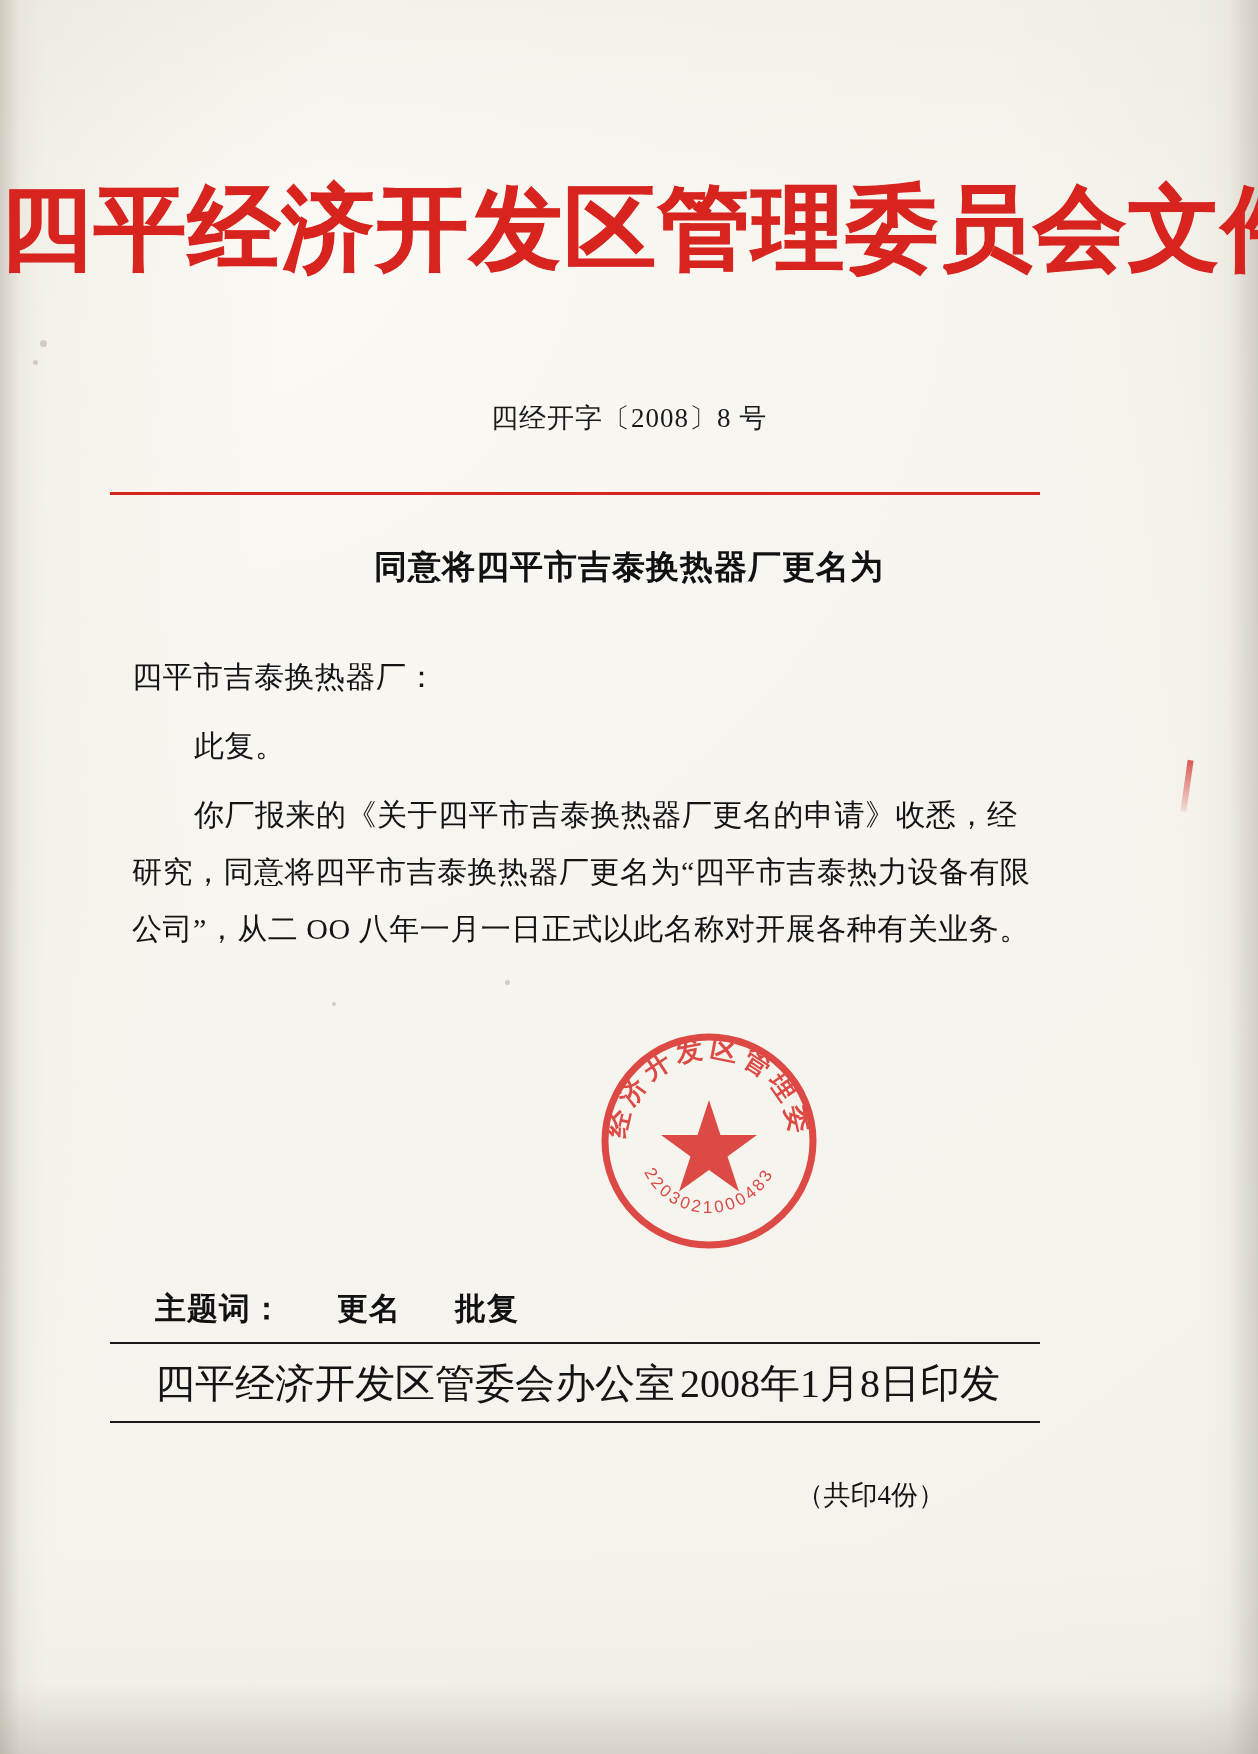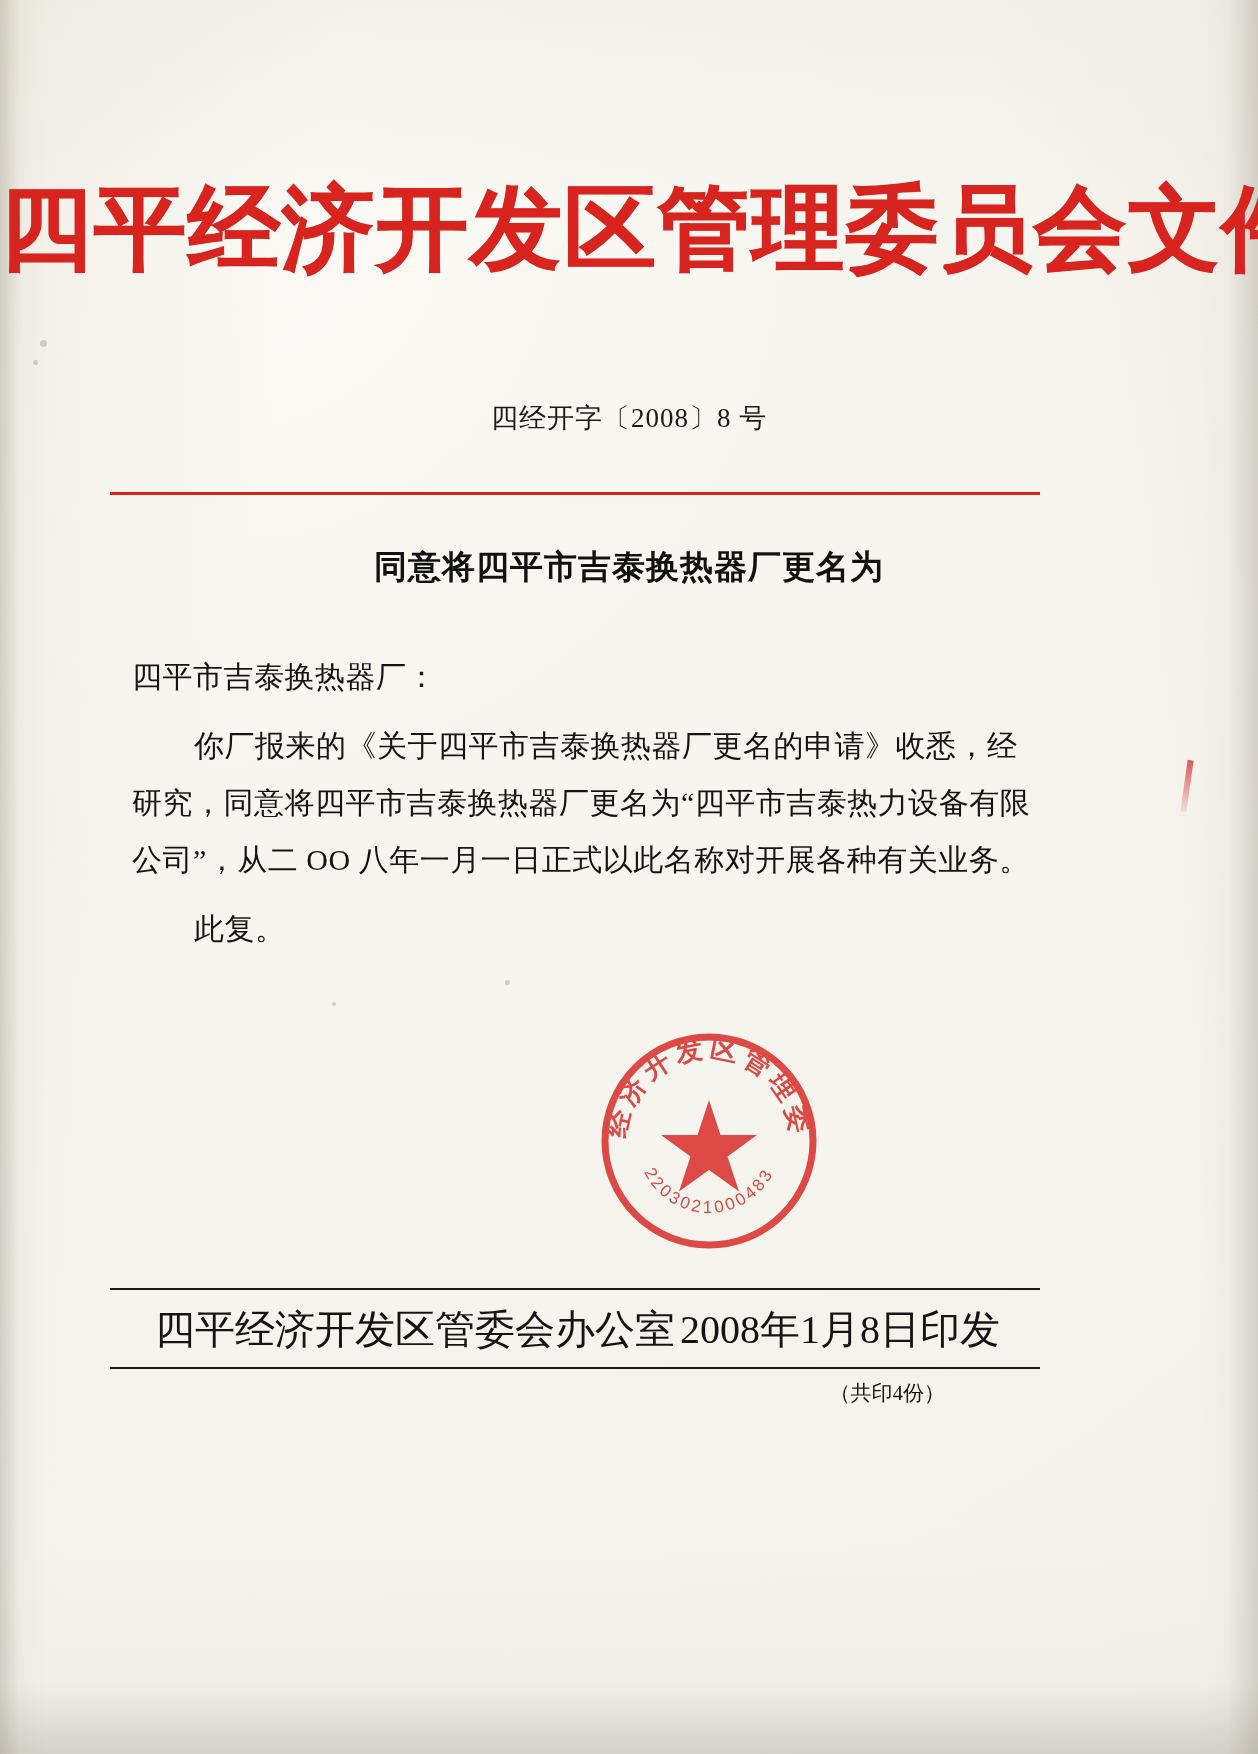--- a/index.html
+++ b/index.html
@@ -175,22 +175,23 @@
     display: flex;
     justify-content: space-between;
     align-items: baseline;
     padding: 12px 40px 10px 45px;
     font-size: 40px;
     color: #141414;
   }
   .footer-copies {
     text-align: right;
     padding: 10px 95px 0 0;
-    font-size: 21px;
+    font-size: 27px;
     color: #141414;
+    margin-top: 44px;
   }
   .mark-red {
     position: absolute;
     right: 68px;
     top: 760px;
     width: 6px;
     height: 52px;
     background: linear-gradient(180deg, rgba(210,40,35,0.75), rgba(210,40,35,0.1));
     transform: rotate(8deg);
     pointer-events: none;
@@ -216,22 +217,22 @@
   </div>
 
   <div class="doc-number">四经开字〔2008〕8 号</div>
 
   <div class="red-rule"></div>
 
   <div class="doc-title">同意将四平市吉泰换热器厂更名为</div>
 
   <div class="body-block">
     <p>四平市吉泰换热器厂：</p>
+    <p class="indent2">此复。</p>
     <p class="indent2">你厂报来的《关于四平市吉泰换热器厂更名的申请》收悉，经研究，同意将四平市吉泰换热器厂更名为“四平市吉泰热力设备有限公司”，从二 OO 八年一月一日正式以此名称对开展各种有关业务。</p>
-    <p class="indent2">此复。</p>
   </div>
 
 
   <div class="seal-area">
     <svg width="222" height="222" viewBox="0 0 222 222" aria-hidden="true">
       <defs>
         <path id="sealTopArc" d="M 28 111 A 83 83 0 0 1 194 111"></path>
         <path id="sealBottomArc" d="M 39 111 A 72 72 0 0 0 183 111"></path>
       </defs>
       <g opacity="0.82">
@@ -241,20 +242,23 @@
         </text>
         <polygon fill="#d8241f" points="111,70 122.5,105 159,105 129.5,126.5 141,161.5 111,140 81,161.5 92.5,126.5 63,105 99.5,105"></polygon>
         <text font-family="'Liberation Sans','DejaVu Sans',sans-serif" font-size="17" fill="#d8241f" letter-spacing="3">
           <textPath href="#sealBottomArc" startOffset="50%" text-anchor="middle">2203021000483</textPath>
         </text>
       </g>
     </svg>
   </div>
 
   <div class="footer">
+    <div class="footer-keywords">
+      <span class="kw">主题词：</span><span class="kw">更名</span><span class="kw">批复</span>
+    </div>
     <div class="hr-thin"></div>
     <div class="footer-row">
       <span>四平经济开发区管委会办公室</span>
       <span>2008年1月8日印发</span>
     </div>
     <div class="hr-thin"></div>
     <div class="footer-copies">（共印4份）</div>
   </div>
 </div>
 

